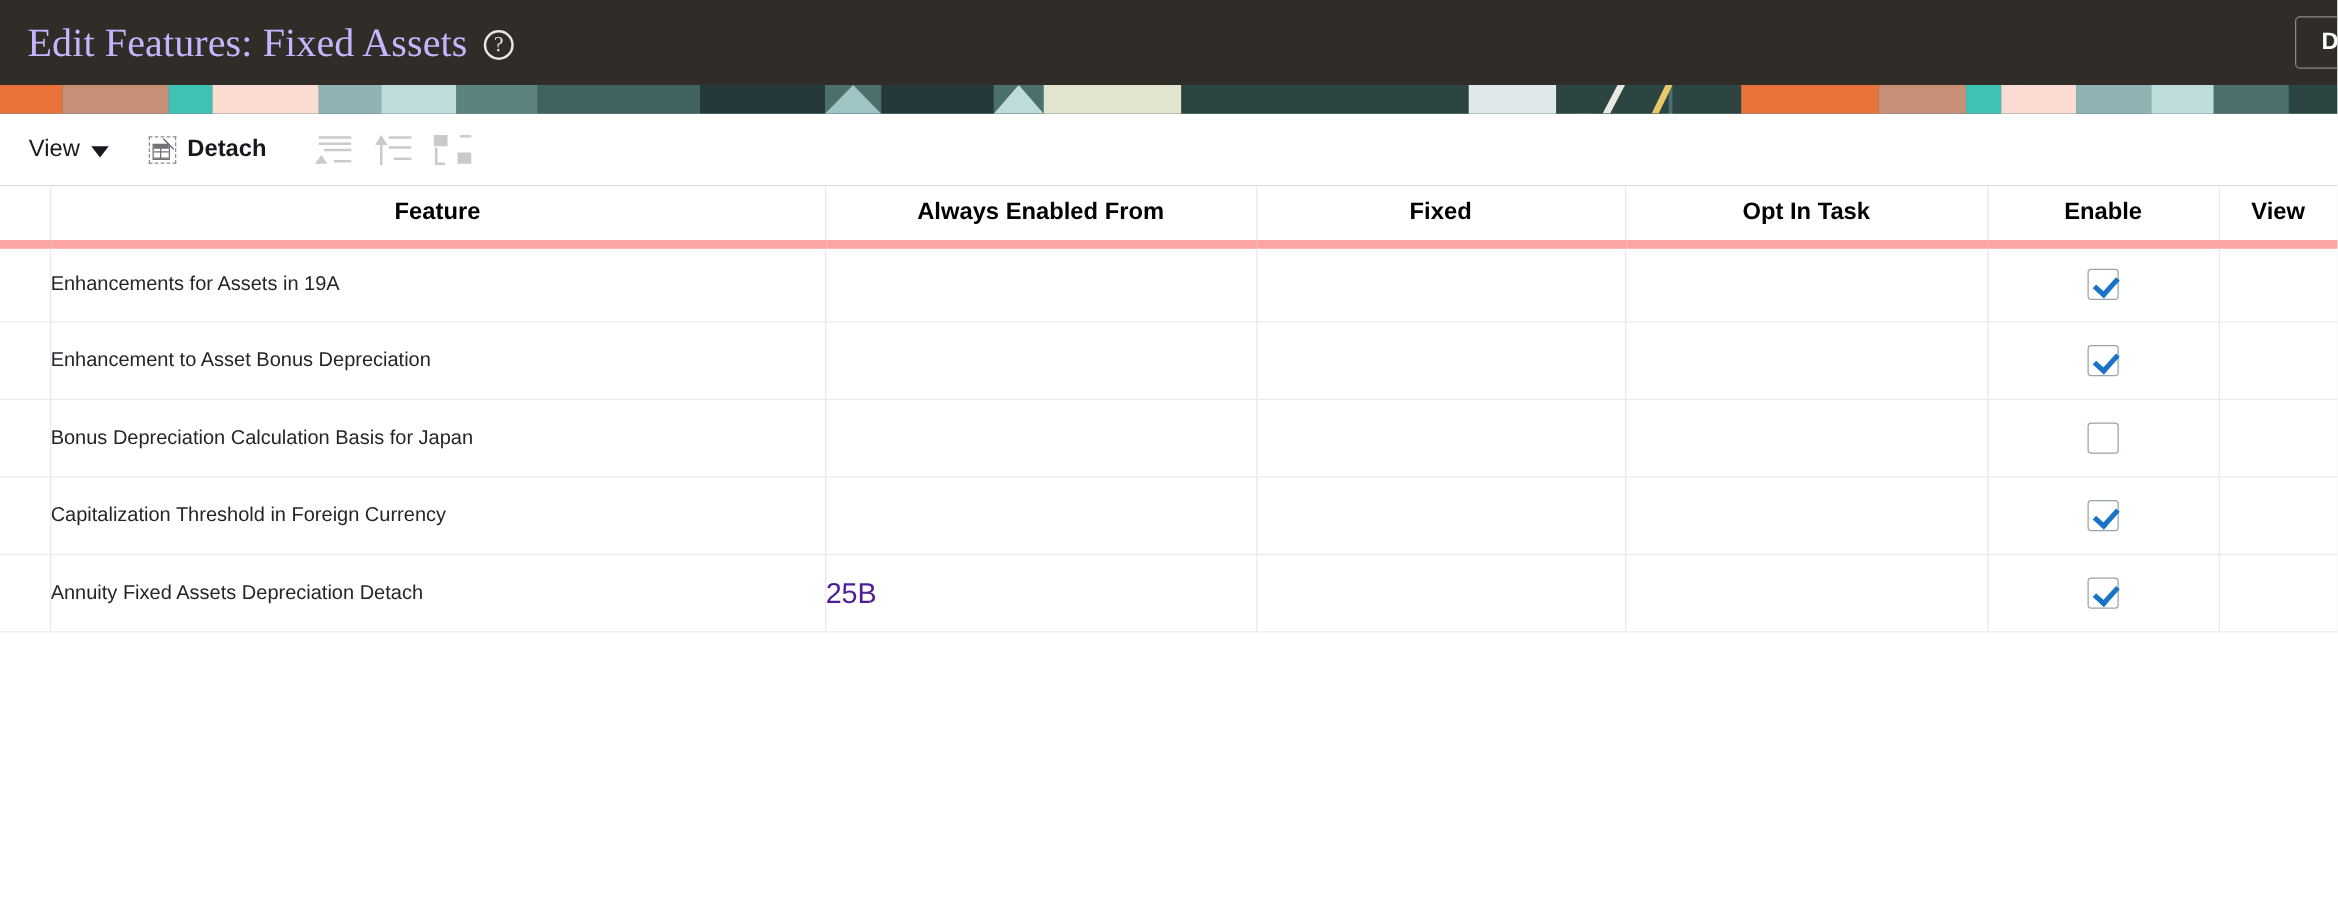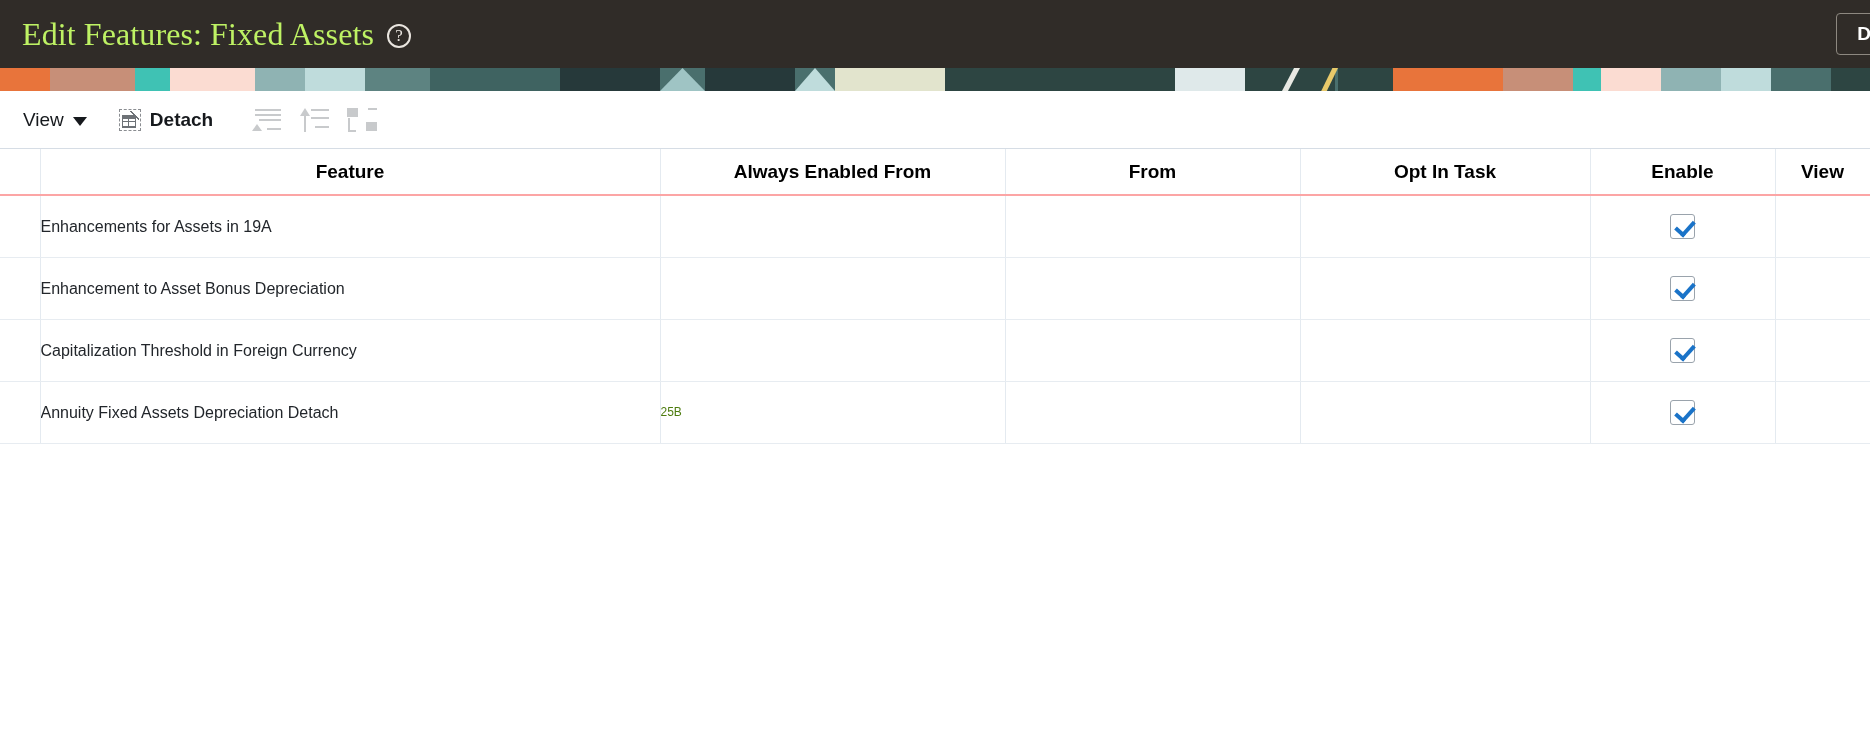--- a/index.html
+++ b/index.html
@@ -21,21 +21,21 @@
     padding: 0 14px 0 22px;
   }
   .title-group {
     display: flex;
     align-items: center;
     gap: 13px;
   }
   .page-title {
     font-family: "Liberation Serif", serif;
     font-size: 32px;
-    color: #bef264;
+    color: #c4b5fd;
     letter-spacing: .1px;
     white-space: nowrap;
   }
   .help-icon {
     width: 24px; height: 24px;
     border: 2px solid #e9e5df;
     border-radius: 50%;
     color: #e9e5df;
     font-family: "Liberation Serif", serif;
     font-size: 17px;
@@ -169,42 +169,42 @@
     border-bottom: 1px solid #e7ecf1;
     padding: 0;
     vertical-align: middle;
   }
   table.features thead th {
     height: 46px;
     font-size: 19px;
     font-weight: bold;
     color: #000000;
     text-align: center;
-    border-bottom: 2px solid #fca5a5;
+    border-bottom: 7px solid #fca5a5;
     background: #ffffff;
     white-space: nowrap;
   }
   th.col-gutter, td.col-gutter { width: 40px; border-right: 1px solid #e4eaf0; }
   th.col-feature { width: 620px; text-align: left; padding-left: 27px; }
   td.col-feature {
     width: 620px;
     font-size: 16px;
     color: #22262b;
     padding-left: 62px;
     padding-right: 6px;
     line-height: 25px;
     overflow: hidden;
     white-space: nowrap;
   }
   td.col-feature.wrap { white-space: normal; }
   th.col-enabled { width: 345px; }
   td.col-enabled {
     width: 345px;
-    font-size: 12px;
-    color: #4d7c0f;
+    font-size: 23px;
+    color: #4c1d95;
     padding-left: 85px;
   }
   th.col-help, td.col-help { width: 295px; }
   th.col-optin, td.col-optin { width: 290px; }
   th.col-enable, td.col-enable { width: 185px; text-align: center; }
   th.col-view, td.col-view { width: 95px; text-align: center; overflow: hidden; }
   th.col-view { padding-left: 8px; }
 
   table.features tbody tr { height: 62px; }
 
@@ -312,21 +312,21 @@
   </div>
 </div>
 
 <div class="table-wrap">
   <table class="features">
     <thead>
       <tr>
         <th class="col-gutter"></th>
         <th class="col-feature">Feature</th>
         <th class="col-enabled">Always Enabled From</th>
-        <th class="col-help">From</th>
+        <th class="col-help">Fixed</th>
         <th class="col-optin">Opt In Task</th>
         <th class="col-enable">Enable</th>
         <th class="col-view">View</th>
       </tr>
     </thead>
     <tbody id="table-body">
         <tr>
           <td class="col-gutter"></td>
           <td class="col-feature">Enhancements for Assets in 19A</td>
           <td class="col-enabled"></td>
@@ -339,20 +339,29 @@
           <td class="col-gutter"></td>
           <td class="col-feature">Enhancement to Asset Bonus Depreciation</td>
           <td class="col-enabled"></td>
           <td class="col-help"></td>
           <td class="col-optin"></td>
           <td class="col-enable"><span class="checkbox checked"></span></td>
           <td class="col-view"></td>
         </tr>
         <tr>
           <td class="col-gutter"></td>
+          <td class="col-feature">Bonus Depreciation Calculation Basis for Japan</td>
+          <td class="col-enabled"></td>
+          <td class="col-help"></td>
+          <td class="col-optin"></td>
+          <td class="col-enable"><span class="checkbox"></span></td>
+          <td class="col-view"></td>
+        </tr>
+        <tr>
+          <td class="col-gutter"></td>
           <td class="col-feature">Capitalization Threshold in Foreign Currency</td>
           <td class="col-enabled"></td>
           <td class="col-help"></td>
           <td class="col-optin"></td>
           <td class="col-enable"><span class="checkbox checked"></span></td>
           <td class="col-view"></td>
         </tr>
         <tr>
           <td class="col-gutter"></td>
           <td class="col-feature">Annuity Fixed Assets Depreciation Detach</td>

